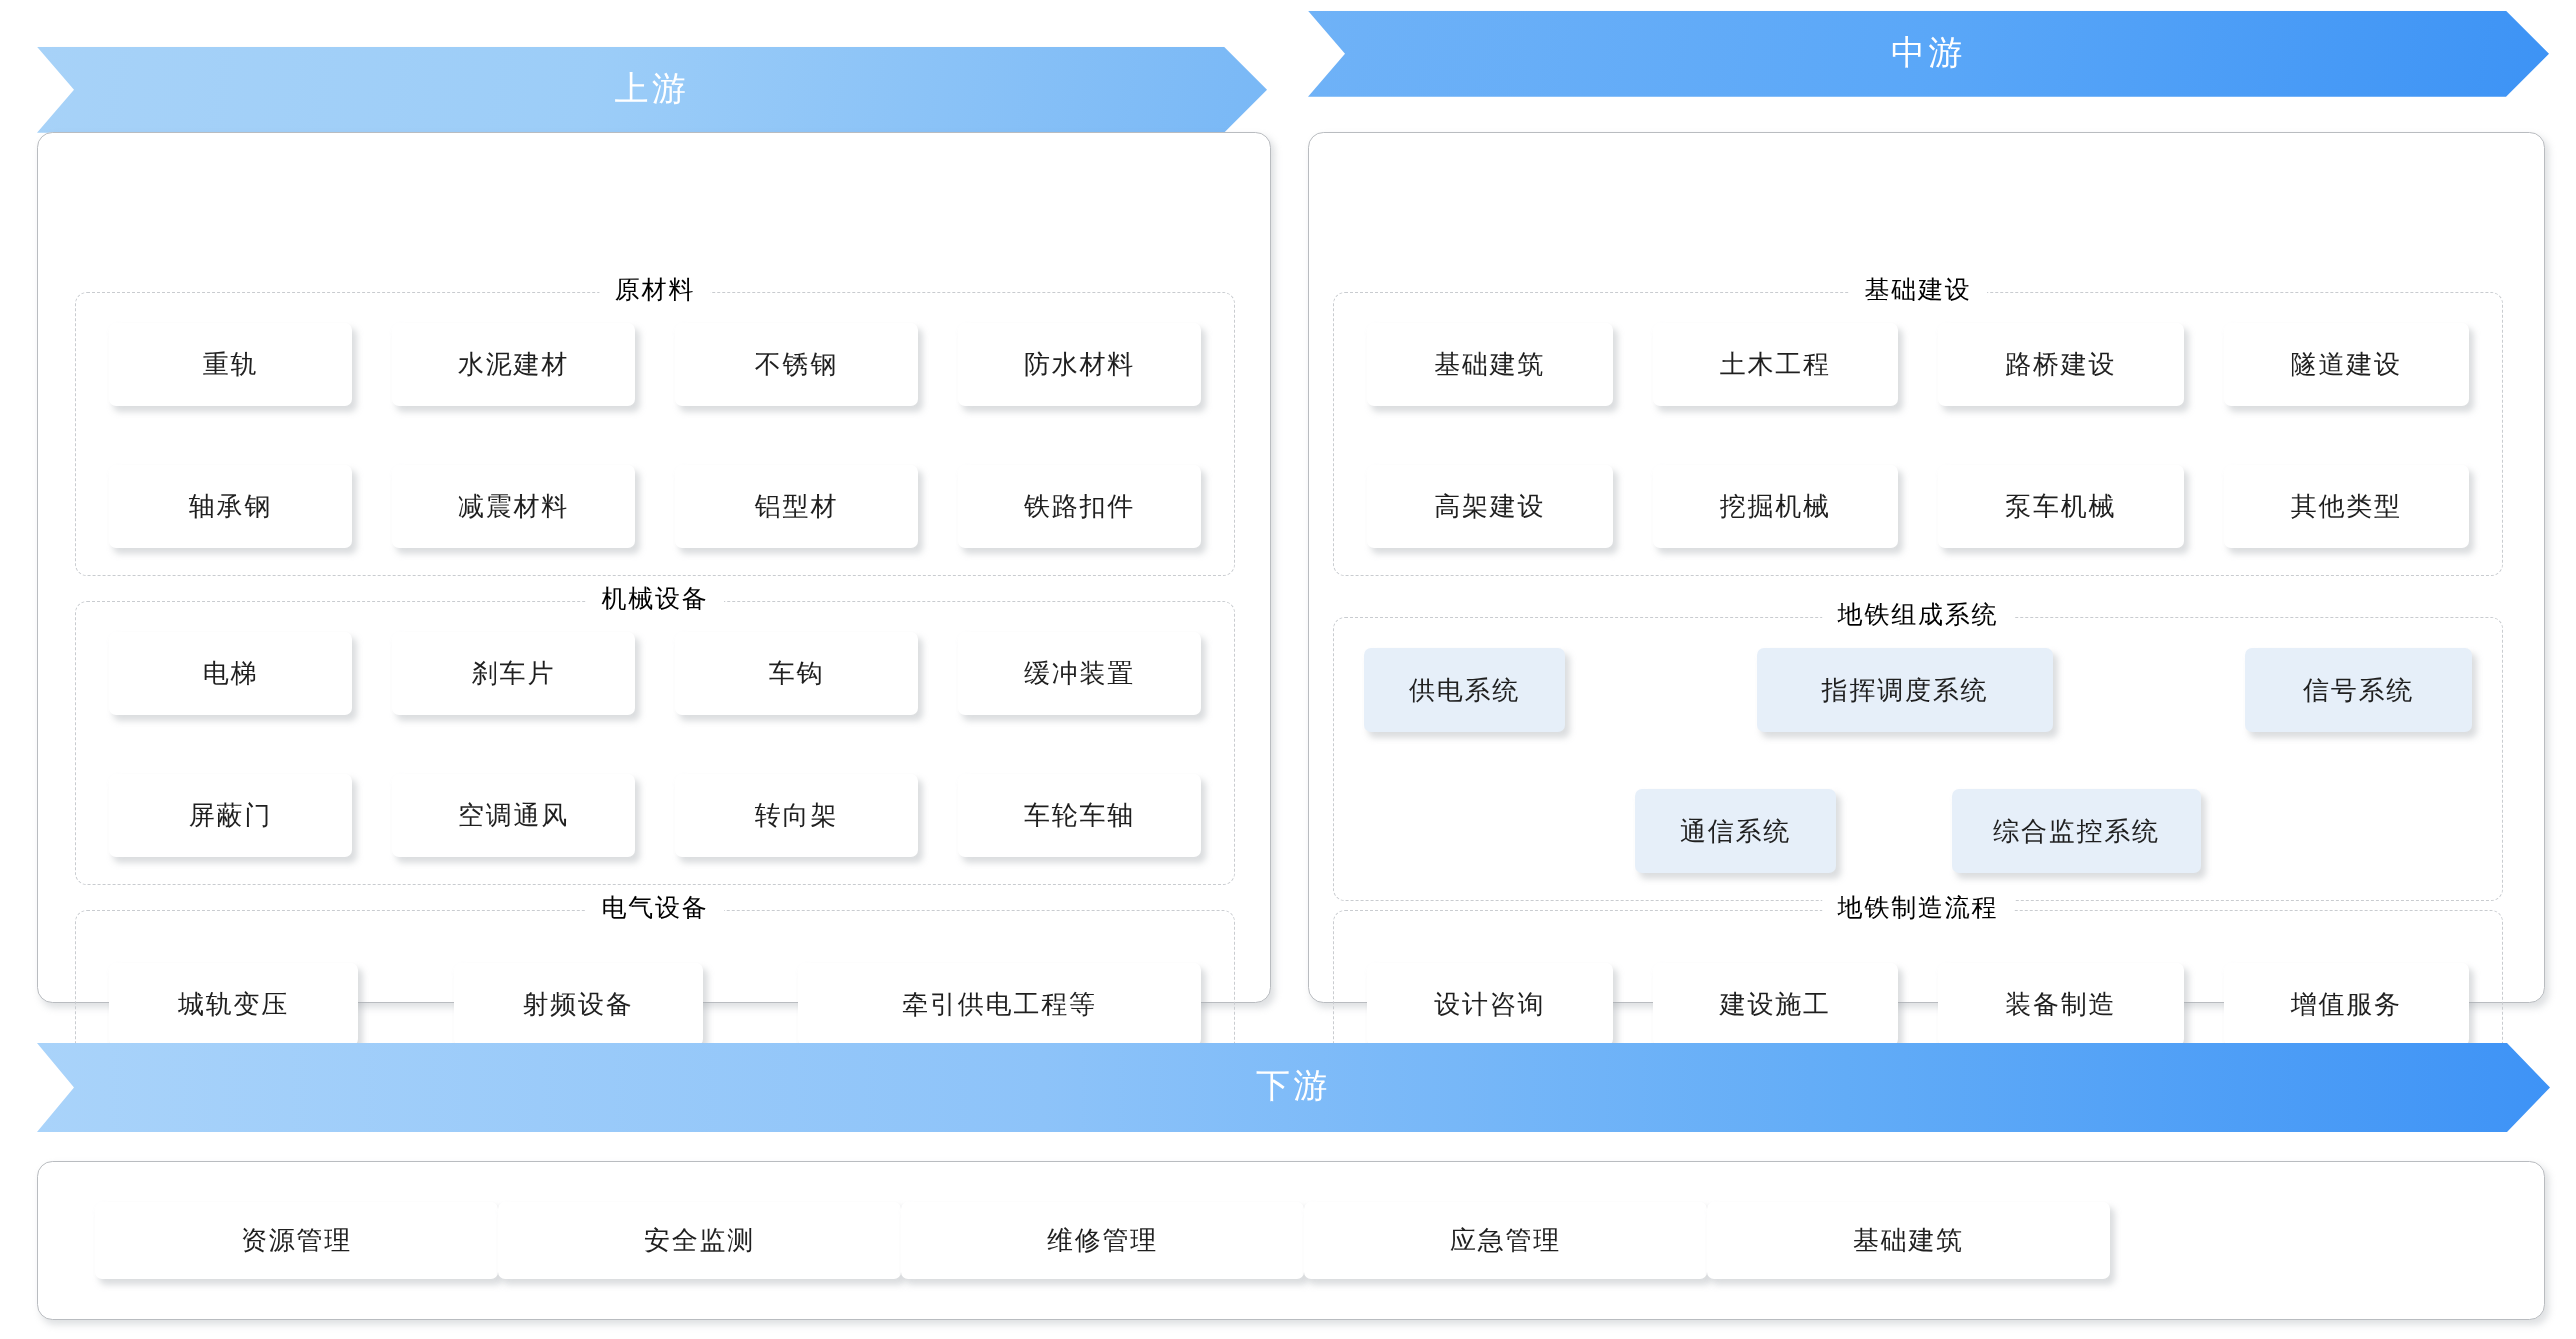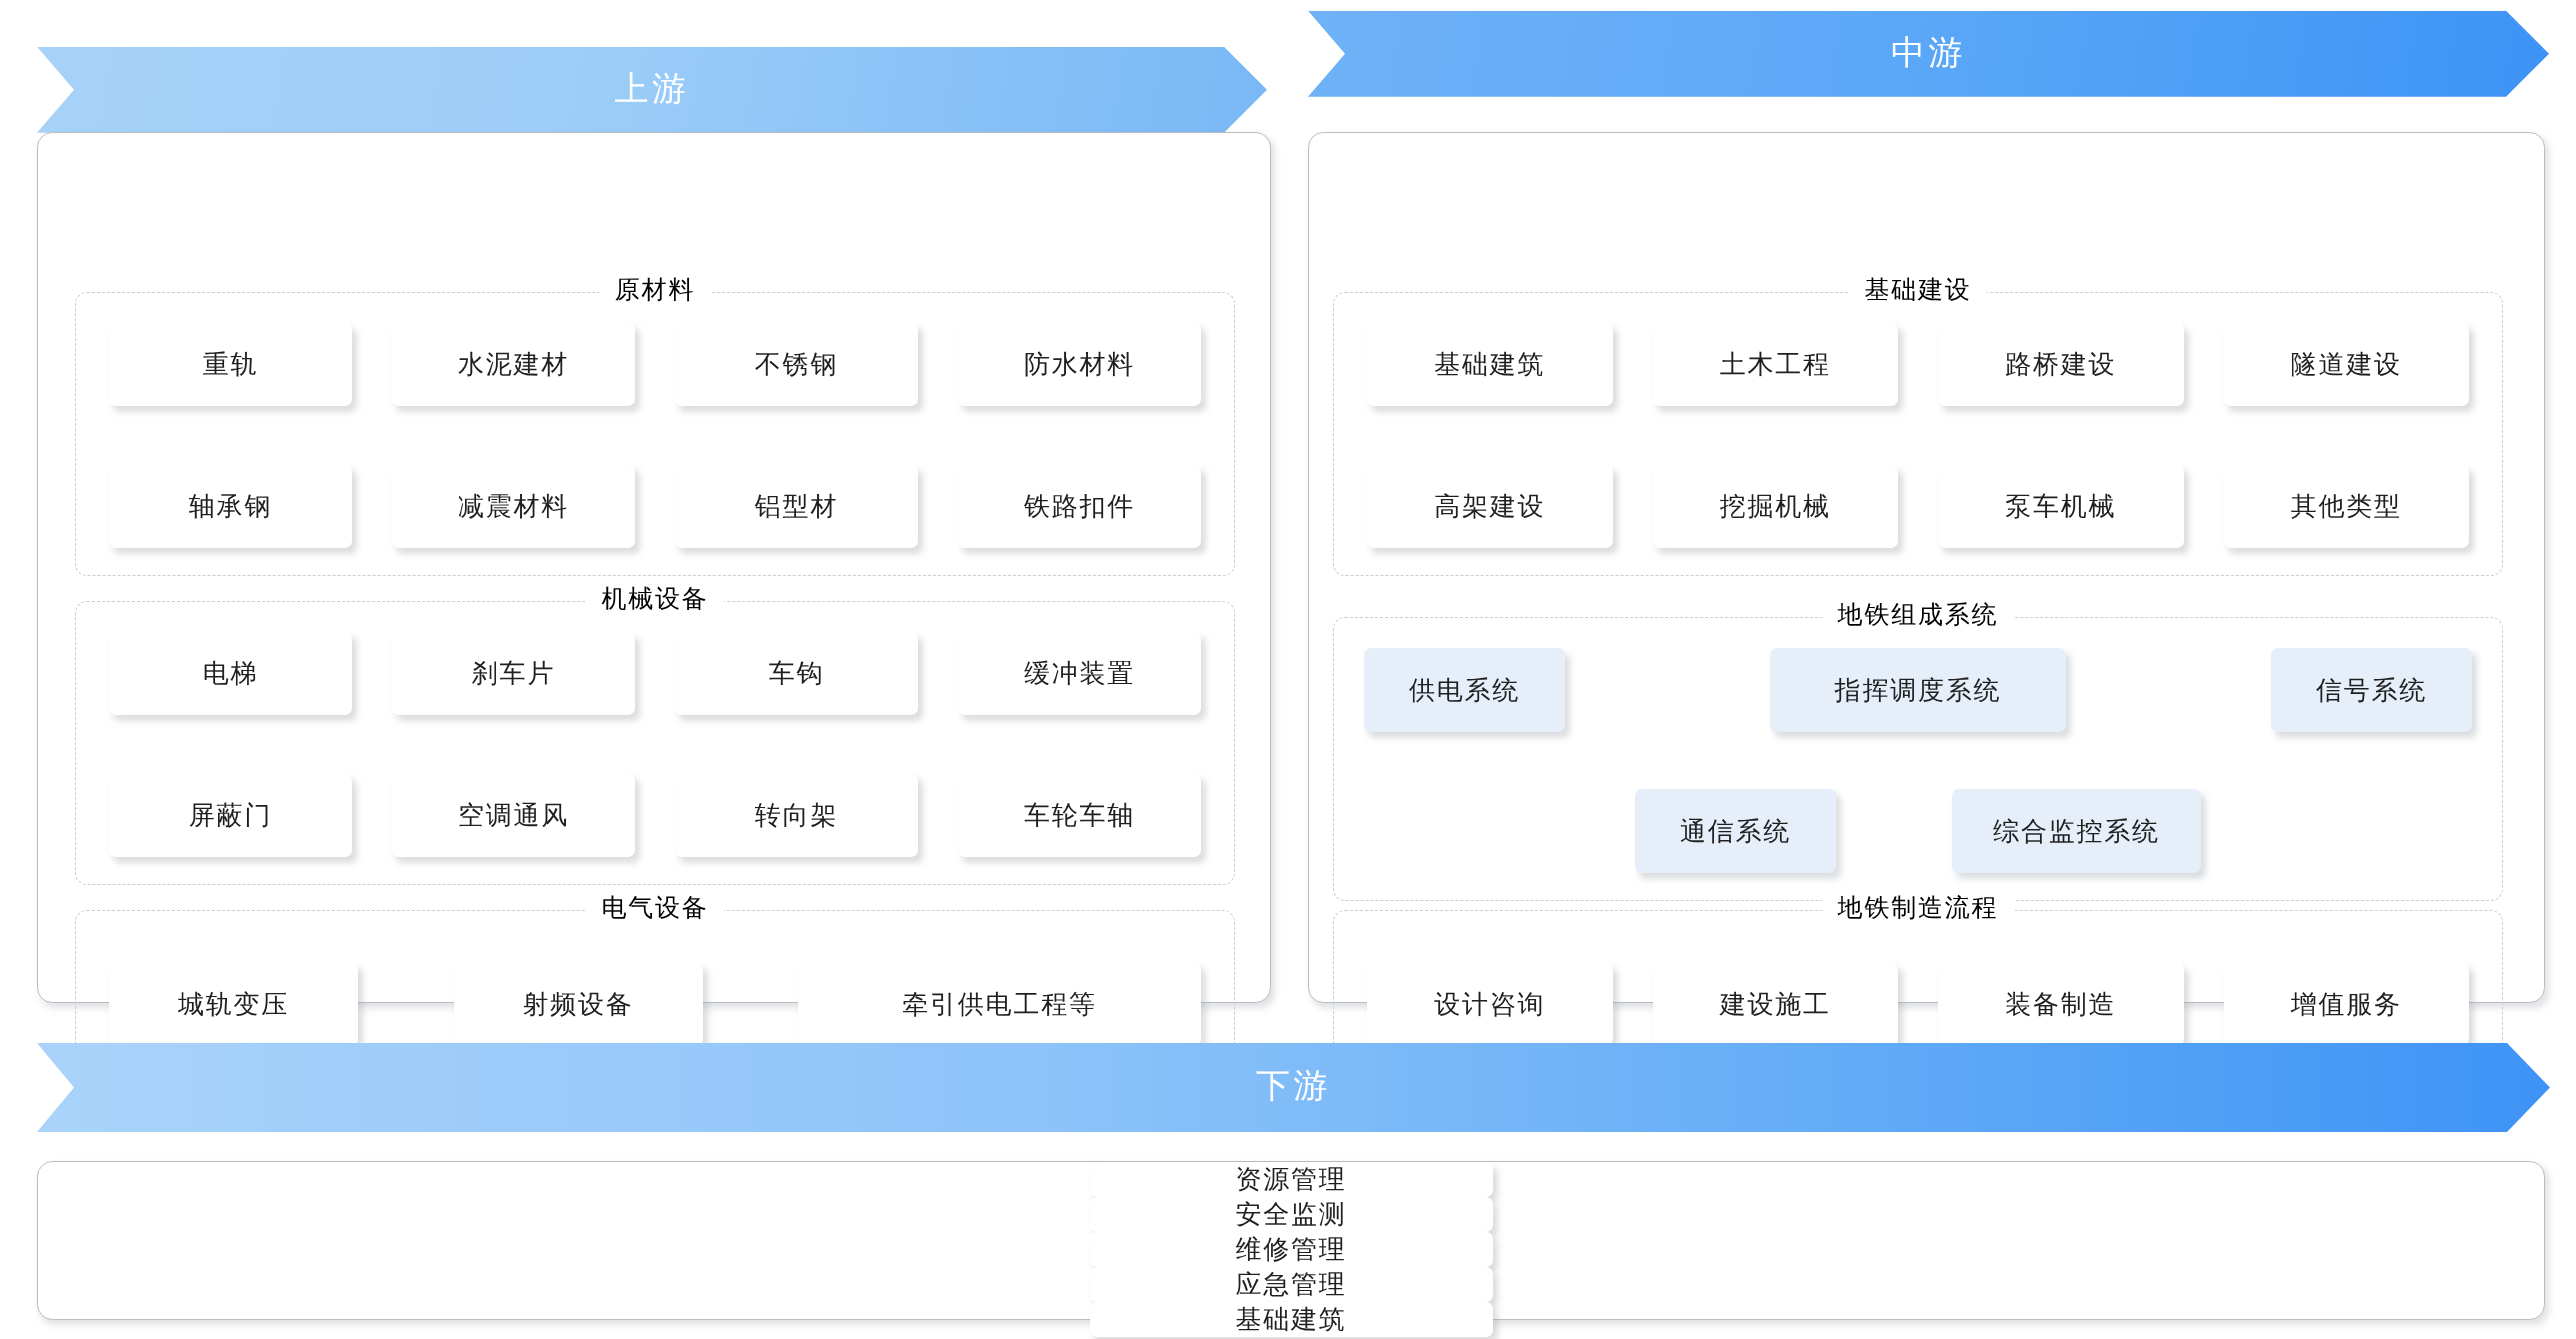--- a/index.html
+++ b/index.html
@@ -93,22 +93,22 @@
     display:flex;align-items:center;
   }
   
   .sys-row1{justify-content:space-between;padding:0 30px;}
   .sys-row2{justify-content:center;gap:116px;}
   .sys-row1 .chip,.sys-row2 .chip{height:84px;}
 
   
   #down-row{
     position:absolute;left:0;right:0;top:0;bottom:0;
-    display:flex;align-items:center;justify-content:space-between;
-    padding:0 57px;box-sizing:border-box;flex-direction:column;
+    display:flex;align-items:center;
+    padding:0 57px;box-sizing:border-box;
   }
   #down-row .chip{width:403px;height:77px;}
 </style>
 </head>
 <body>
 
 <div class="stage">
 
   <div class="banner" id="banner-up">
     <span>上游</span>
@@ -188,21 +188,21 @@
         </div>
       </div>
     </div>
 
     <div class="group" id="g-sys">
       <div class="group-title">地铁组成系统</div>
       <div class="grid2">
         <div class="row sys-row1">
           <div class="chip blue" style="width:201px;">供电系统</div>
           <div class="chip blue" style="width:296px;">指挥调度系统</div>
-          <div class="chip blue" style="width:201px;">信号系统</div>
+          <div class="chip blue" style="width:227px;">信号系统</div>
         </div>
         <div class="row sys-row2">
           <div class="chip blue" style="width:201px;">通信系统</div>
           <div class="chip blue" style="width:249px;">综合监控系统</div>
         </div>
       </div>
     </div>
 
     <div class="group" id="g-flow">
       <div class="group-title">地铁制造流程</div>

